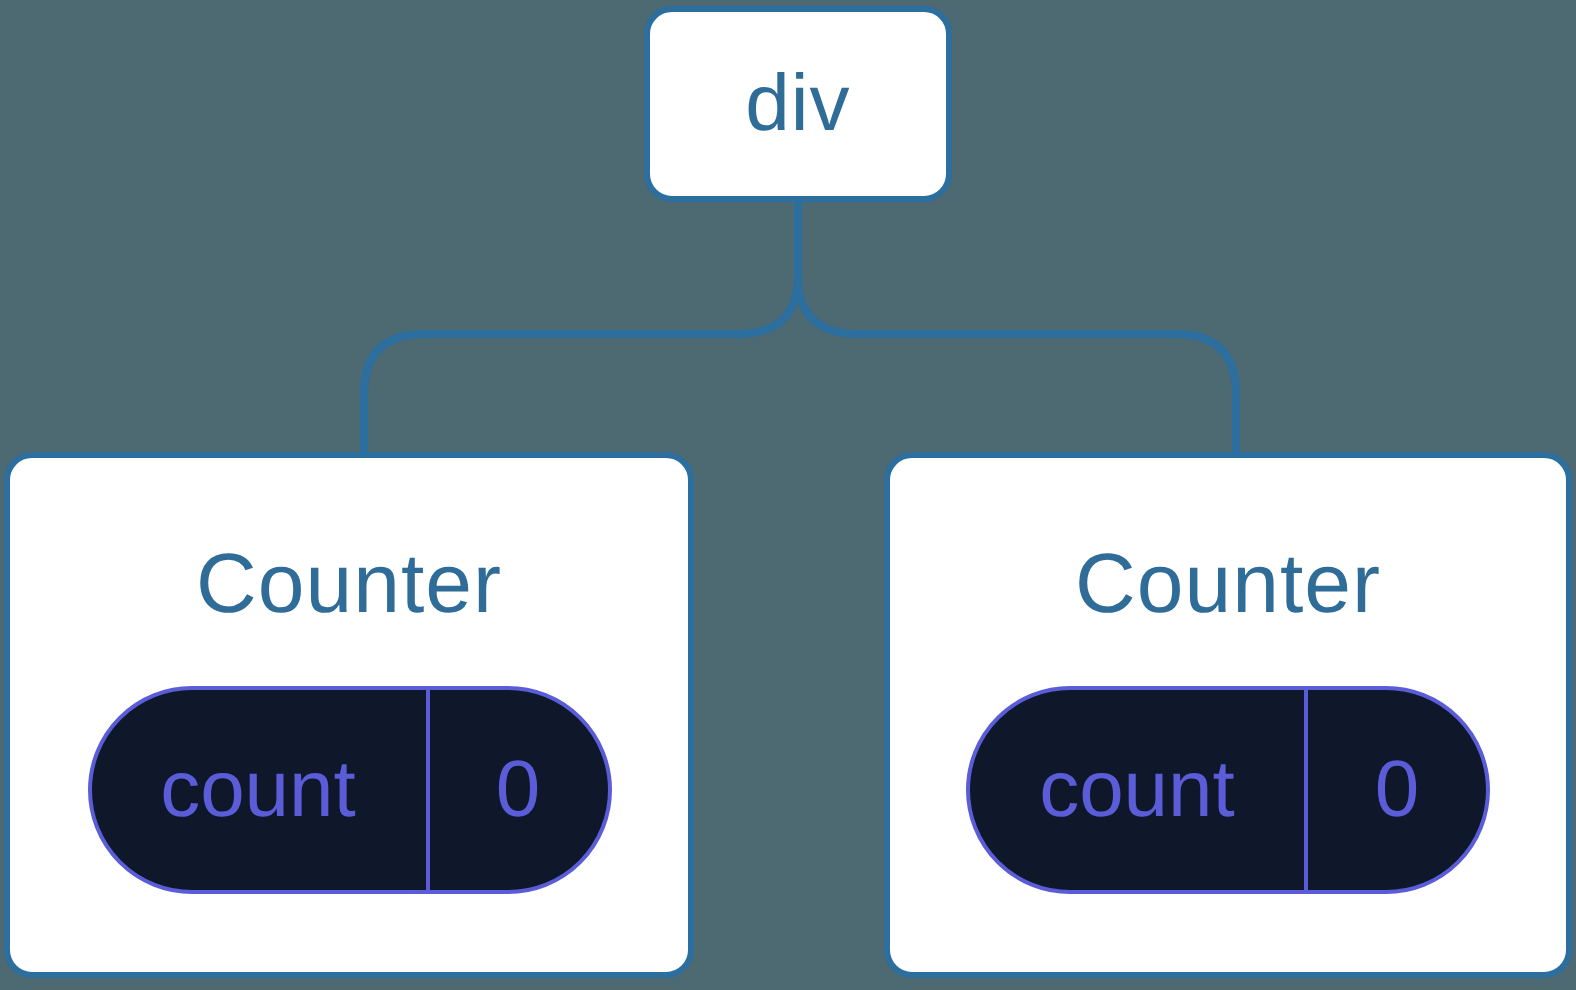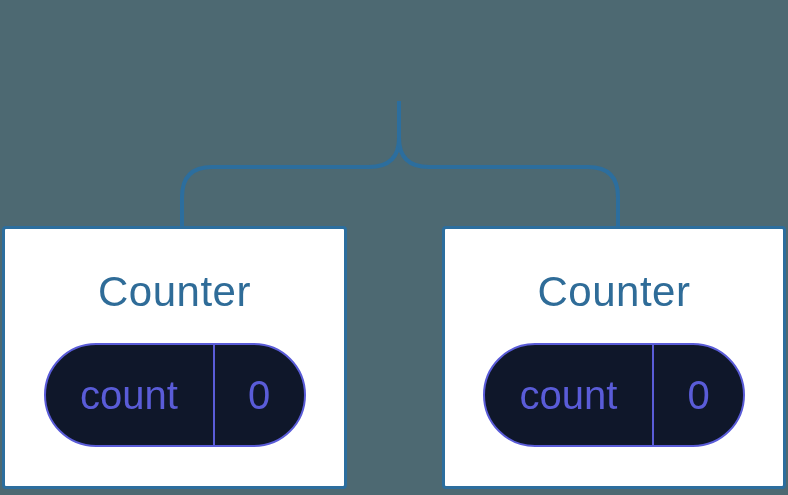--- a/index.html
+++ b/index.html
@@ -28,21 +28,21 @@
     letter-spacing: 0.5px;
   }
   svg.connector { position: absolute; left: 0; top: 0; }
   .card {
     position: absolute;
     top: 226px;
     height: 263px;
     box-sizing: border-box;
     background: #FFFFFF;
     border: 3px solid #2C6E9E;
-    border-radius: 4px;
+    border-radius: 14px;
     display: flex;
     flex-direction: column;
     align-items: center;
   }
   .card.left  { left: 2px;   width: 345px; }
   .card.right { left: 442px; width: 344px; }
   .card-title {
     margin-top: 40px;
     font-size: 42px;
     font-weight: 500;
@@ -71,20 +71,23 @@
   .state-value {
     flex: 1;
     display: flex; align-items: center; justify-content: center;
   }
 </style>
 </head>
 <body>
 
 <div class="stage">
 
+  <div class="root-node">
+    <span class="label">div</span>
+  </div>
 
   <svg class="connector" width="788" height="495" viewBox="0 0 788 495" aria-hidden="true">
     <path d="M399 101 L399 138 Q399 167 369 167 L212 167 Q182 167 182 197 L182 227" fill="none" stroke="#2C6E9E" stroke-width="4"></path>
     <path d="M399 101 L399 138 Q399 167 429 167 L588 167 Q618 167 618 197 L618 227" fill="none" stroke="#2C6E9E" stroke-width="4"></path>
   </svg>
 
   <div class="card left">
     <div class="card-title">Counter</div>
     <div class="state-pill">
       <div class="state-key">count</div>

